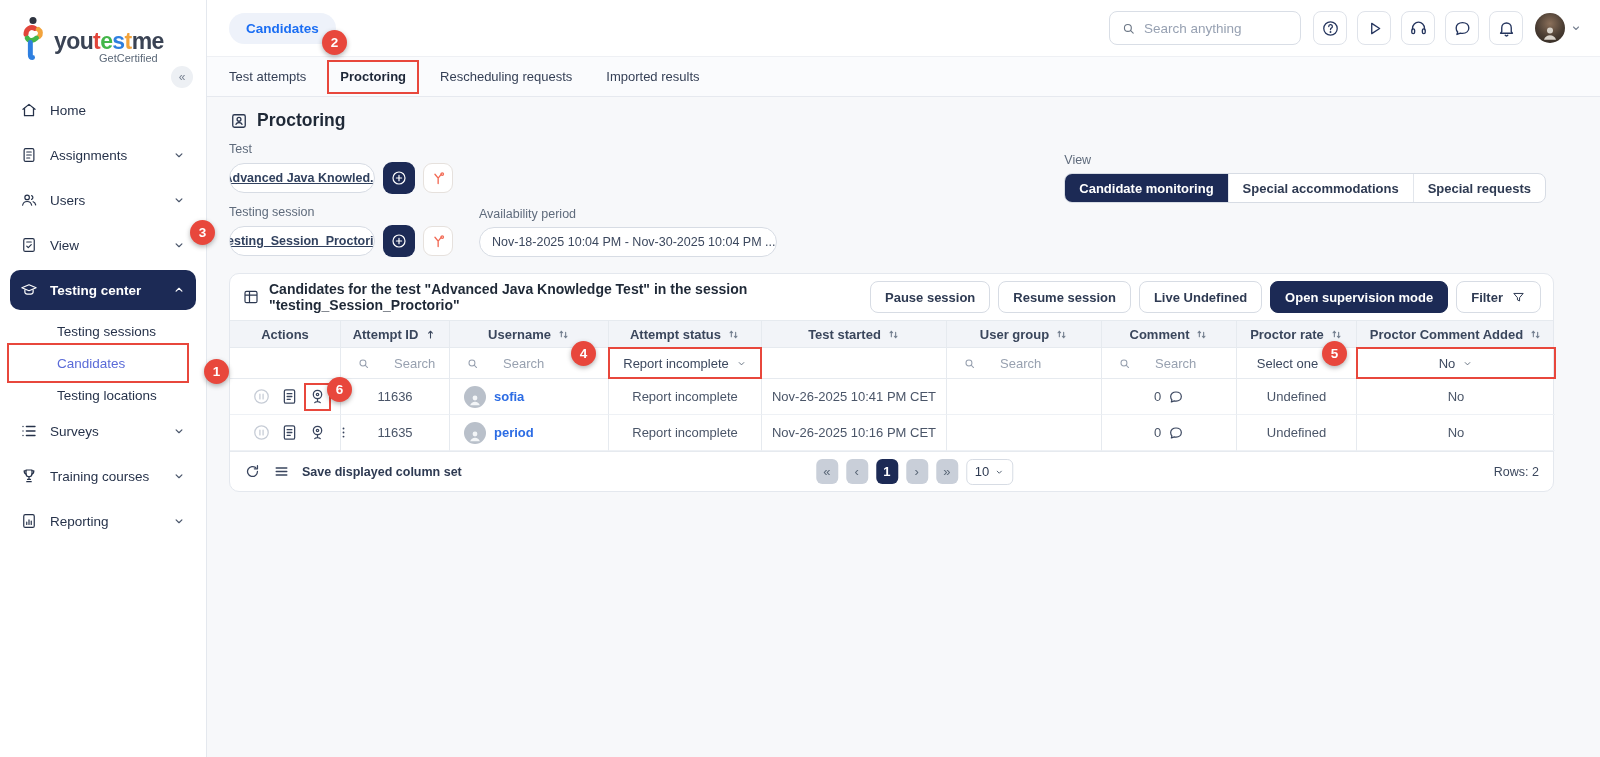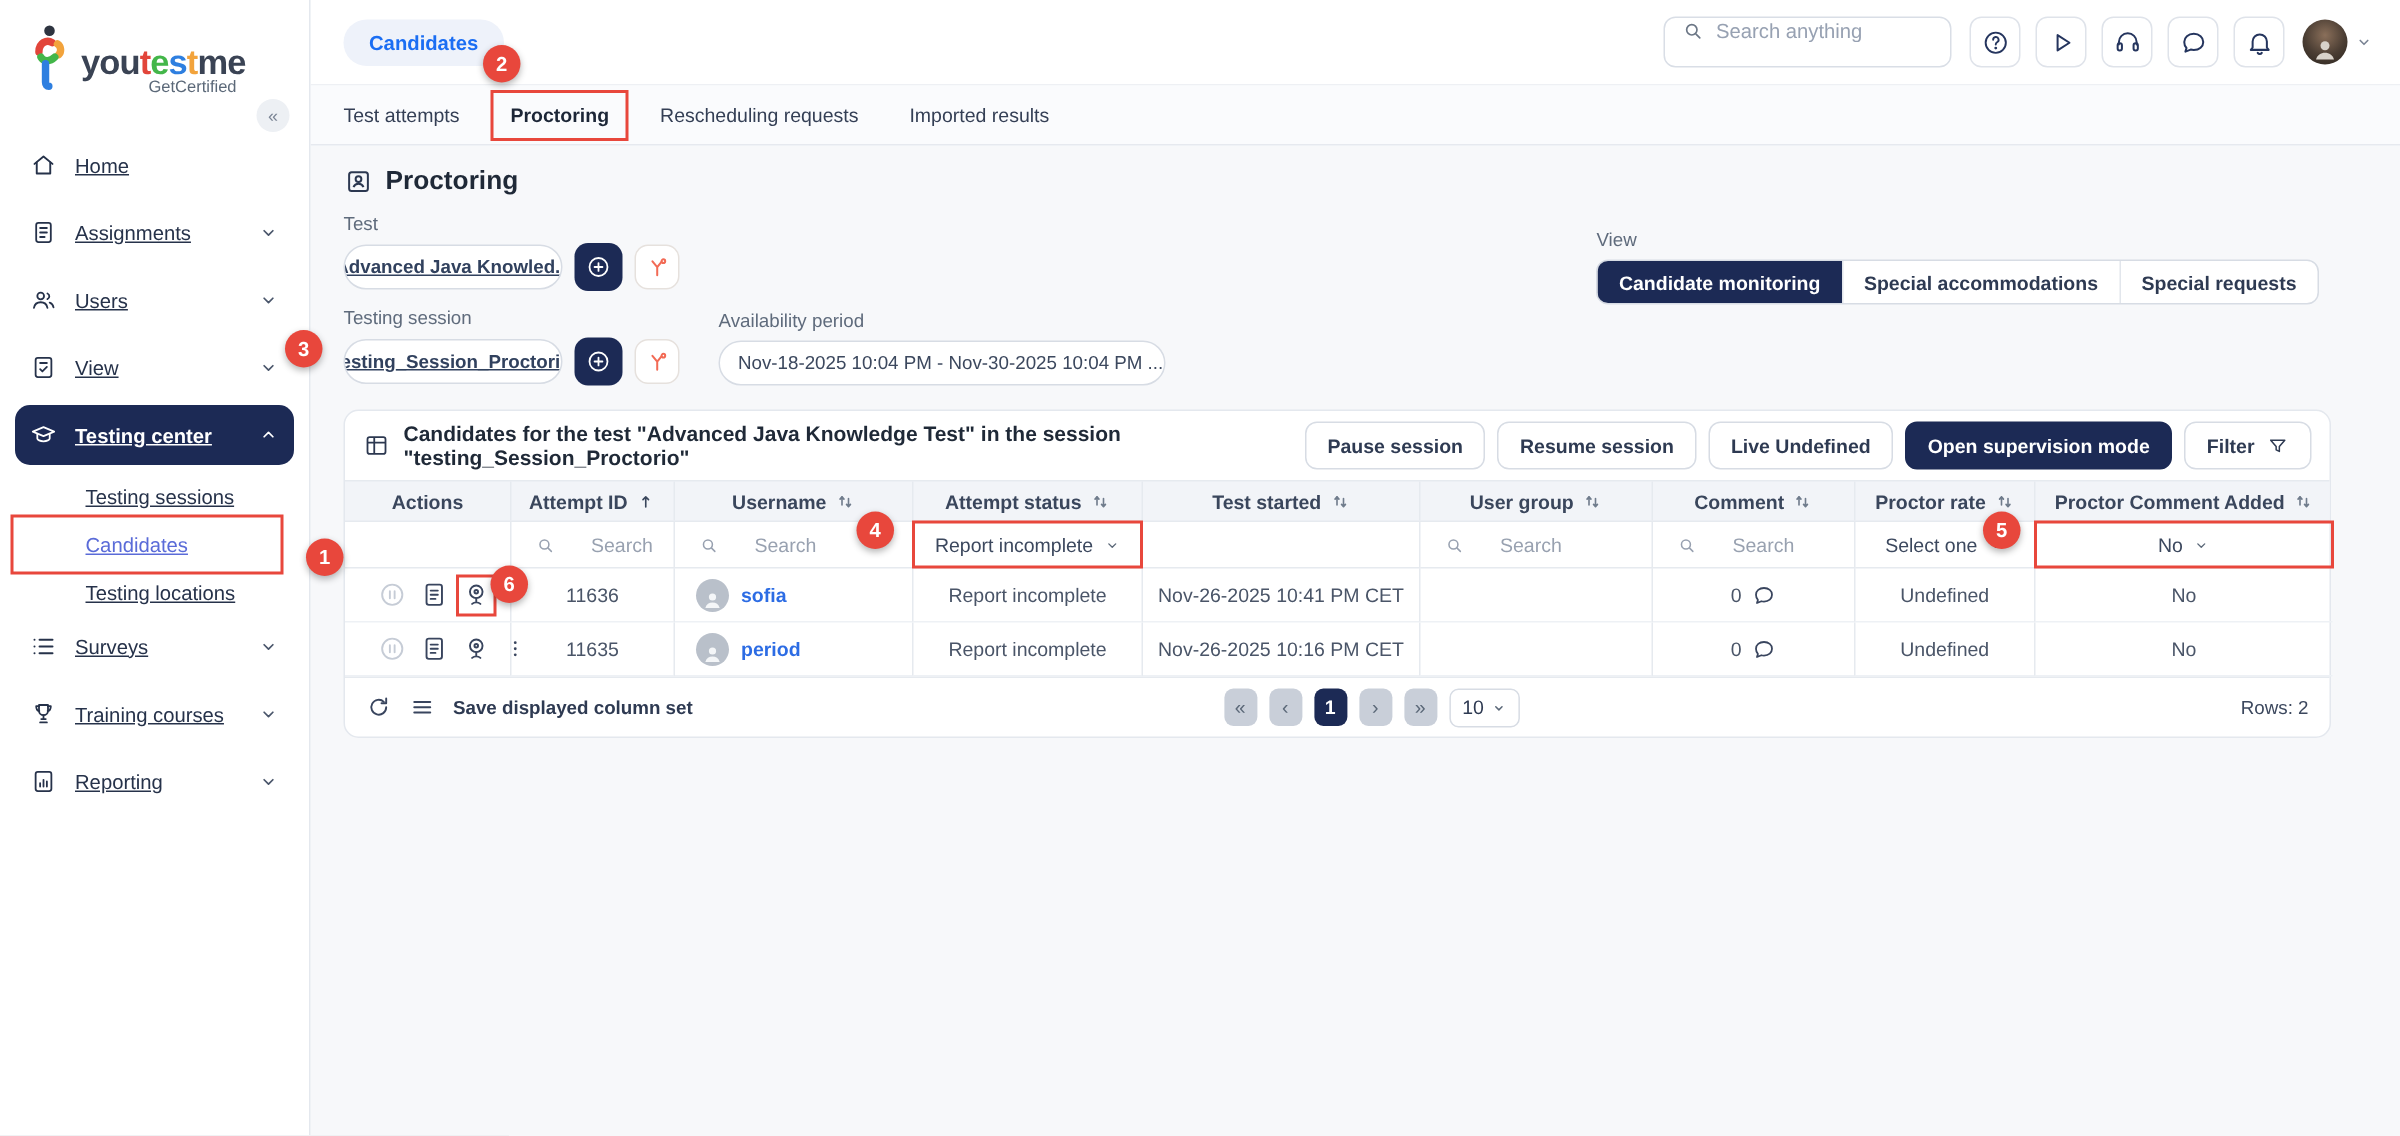--- a/index.html
+++ b/index.html
@@ -15,34 +15,34 @@
 
   
   .sidebar{width:207px;flex:none;background:#fff;border-right:1px solid var(--border);position:relative;z-index:2;}
   .logo{padding:16px 0 0 18px;width:170px;}
   .logo-row{display:flex;align-items:flex-start;gap:6px;}
   .logo-mark{width:30px;height:46px;}
   .wordmark{font-size:23px;font-weight:800;letter-spacing:-0.6px;margin-top:12px;white-space:nowrap;}
   .logo-sub{font-size:11px;color:#5b6878;text-align:right;margin:-3px 6px 0 0;}
   .collapse-btn{position:absolute;top:66px;right:13px;width:22px;height:22px;border-radius:50%;border:none;background:#edf0f4;color:#7a8494;font-size:12px;display:flex;align-items:center;justify-content:center;cursor:pointer;}
   .nav{padding:26px 10px 0 10px;}
-  .side-item{position:relative;display:flex;align-items:center;gap:12px;height:40px;padding:0 10px;border-radius:10px;margin-bottom:5px;font-size:13.5px;color:#26324a;cursor:pointer;text-decoration:underline;}
+  .side-item{position:relative;display:flex;align-items:center;gap:12px;height:40px;padding:0 10px;border-radius:10px;margin-bottom:5px;font-size:13.5px;color:#26324a;cursor:pointer;}
   .side-item .ic{width:18px;height:18px;color:#26324a;}
   .side-item .lbl{flex:1;white-space:nowrap;}
   .side-item .chev{width:14px;height:14px;color:#4a566b;}
   .side-item.active{background:var(--navy);color:#fff;font-weight:700;justify-content:center;}
   .side-item.active .ic,.side-item.active .chev{color:#fff;}
   .side-item.sub{height:32px;padding-left:47px;margin-bottom:0;font-size:13.5px;color:#26324a;}
   .side-item.selected{color:#5a6bd8;}
 
   
   .main{flex:1;display:flex;flex-direction:column;min-width:0;}
   .topbar{height:57px;background:#fff;display:flex;align-items:center;padding:0 18px 0 22px;gap:12px;border-bottom:1px solid #eef0f4;}
   .crumb{background:#eef2fa;color:#1b6ef3;font-size:13.5px;font-weight:600;padding:8px 17px;border-radius:17px;cursor:pointer;}
-  .search-box{margin-left:auto;width:192px;height:34px;border:1px solid #d9dee6;border-radius:8px;background:#fff;display:flex;align-items:flex-end;gap:8px;padding:16px 11px;}
+  .search-box{margin-left:auto;width:192px;height:34px;border:1px solid #d9dee6;border-radius:8px;background:#fff;display:flex;align-items:center;gap:8px;padding:16px 11px;}
   .search-box .ic{width:15px;height:15px;color:#6b7685;}
   .search-box input{border:none;outline:none;flex:1;font-size:13.5px;color:var(--txt);background:transparent;min-width:0;}
   .search-box input::placeholder{color:#97a1b2;}
   .icon-btn{width:34px;height:34px;border-radius:8px;border:1px solid #dfe3ea;background:#fff;display:flex;align-items:center;justify-content:center;cursor:pointer;}
   .icon-btn .ic{width:19px;height:19px;color:#25355e;}
   .avatar-wrap{display:flex;align-items:center;gap:5px;cursor:pointer;}
   .avatar{width:30px;height:30px;border-radius:50%;background:radial-gradient(circle at 50% 35%,#8a6f5a 0%,#4a3d33 55%,#2b241e 100%);display:flex;align-items:flex-end;justify-content:center;overflow:hidden;}
   .avatar .ic{width:20px;height:20px;color:#d8d2ca;}
   .avatar-wrap .chev{width:12px;height:12px;color:#7a8494;}
 

